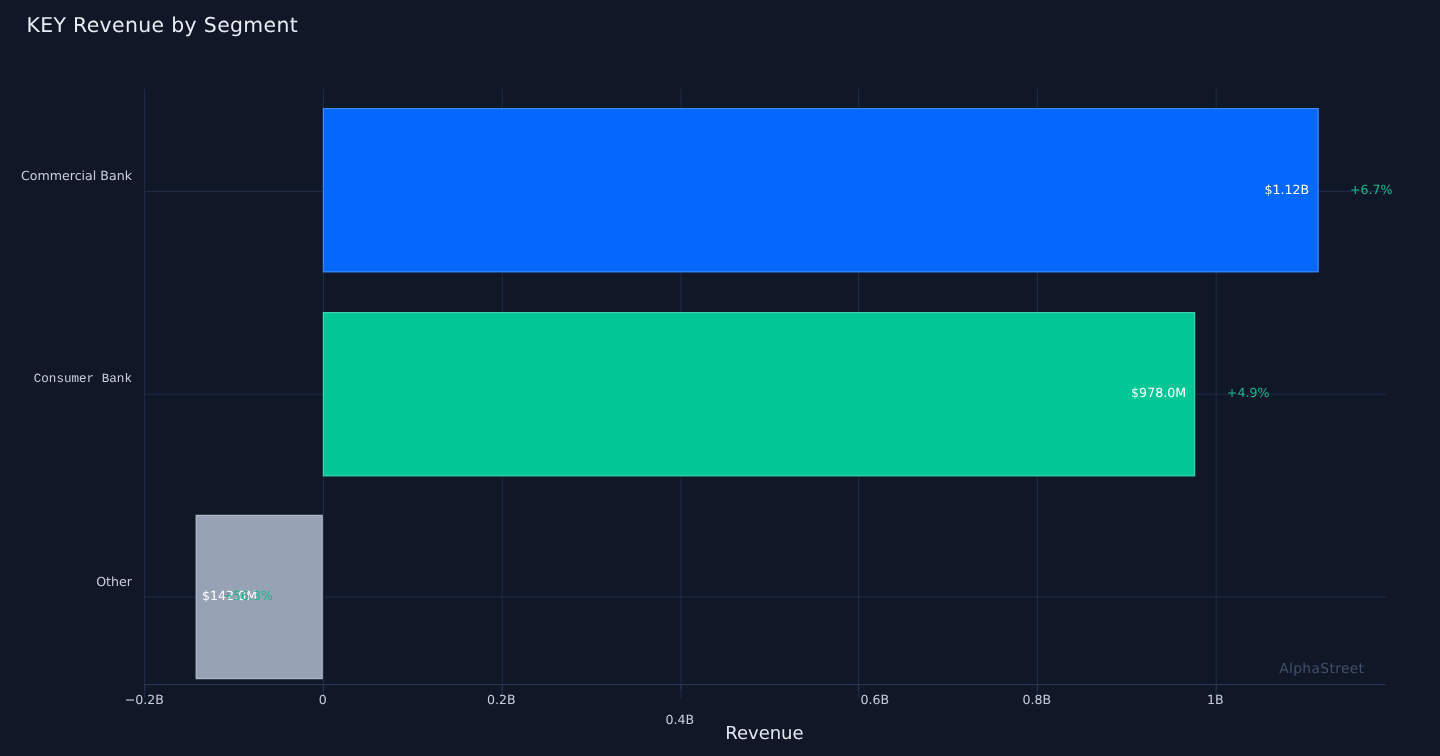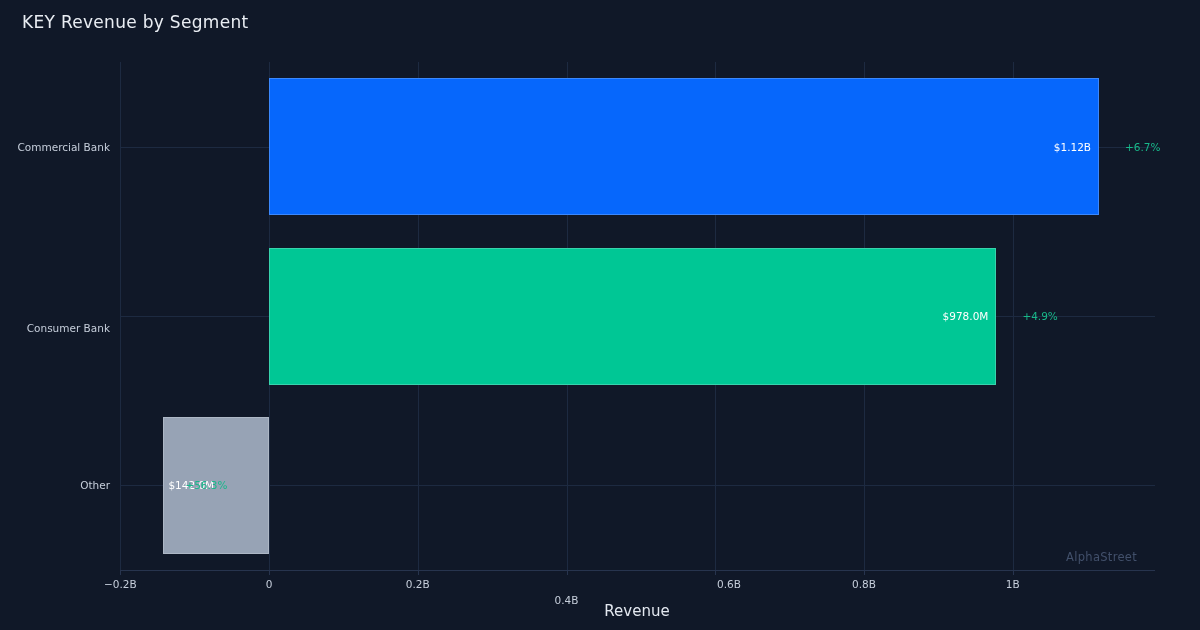--- a/index.html
+++ b/index.html
@@ -21,21 +21,21 @@
     position: absolute;
     left: 22px;
     top: 12px;
     font-size: 17px;
     color: #e9edf3;
     letter-spacing: 0.3px;
   }
   .plot {
     position: absolute;
     left: 120px;
-    top: 62px;
+    top: 74px;
     width: 1035px;
     height: 508px;
   }
   .gridline-v {
     position: absolute;
     top: 0;
     width: 1px;
     height: 100%;
     background: #1d2a41;
   }
@@ -148,15 +148,15 @@
     <div class="xtick-label" style="left: 417.75px;">0.2B</div>
     <div class="tickmark" style="left: 566.5px;"></div>
     <div class="xtick-label" style="left: 566.5px; margin-top: 16px;">0.4B</div>
     <div class="tickmark" style="left: 715.25px;"></div>
     <div class="xtick-label" style="left: 729px;">0.6B</div>
     <div class="tickmark" style="left: 864px;"></div>
     <div class="xtick-label" style="left: 864px;">0.8B</div>
     <div class="tickmark" style="left: 1012.75px;"></div>
     <div class="xtick-label" style="left: 1012.75px;">1B</div>
     <div class="ytick-label" style="top: 146.667px;">Commercial Bank</div>
-    <div class="ytick-label" style="top: 328px;">Consumer Bank</div>
+    <div class="ytick-label" style="top: 316px; font-family: Liberation Mono, monospace;">Consumer Bank</div>
     <div class="ytick-label" style="top: 485.333px;">Other</div>
   </div>
 
 </body></html>

